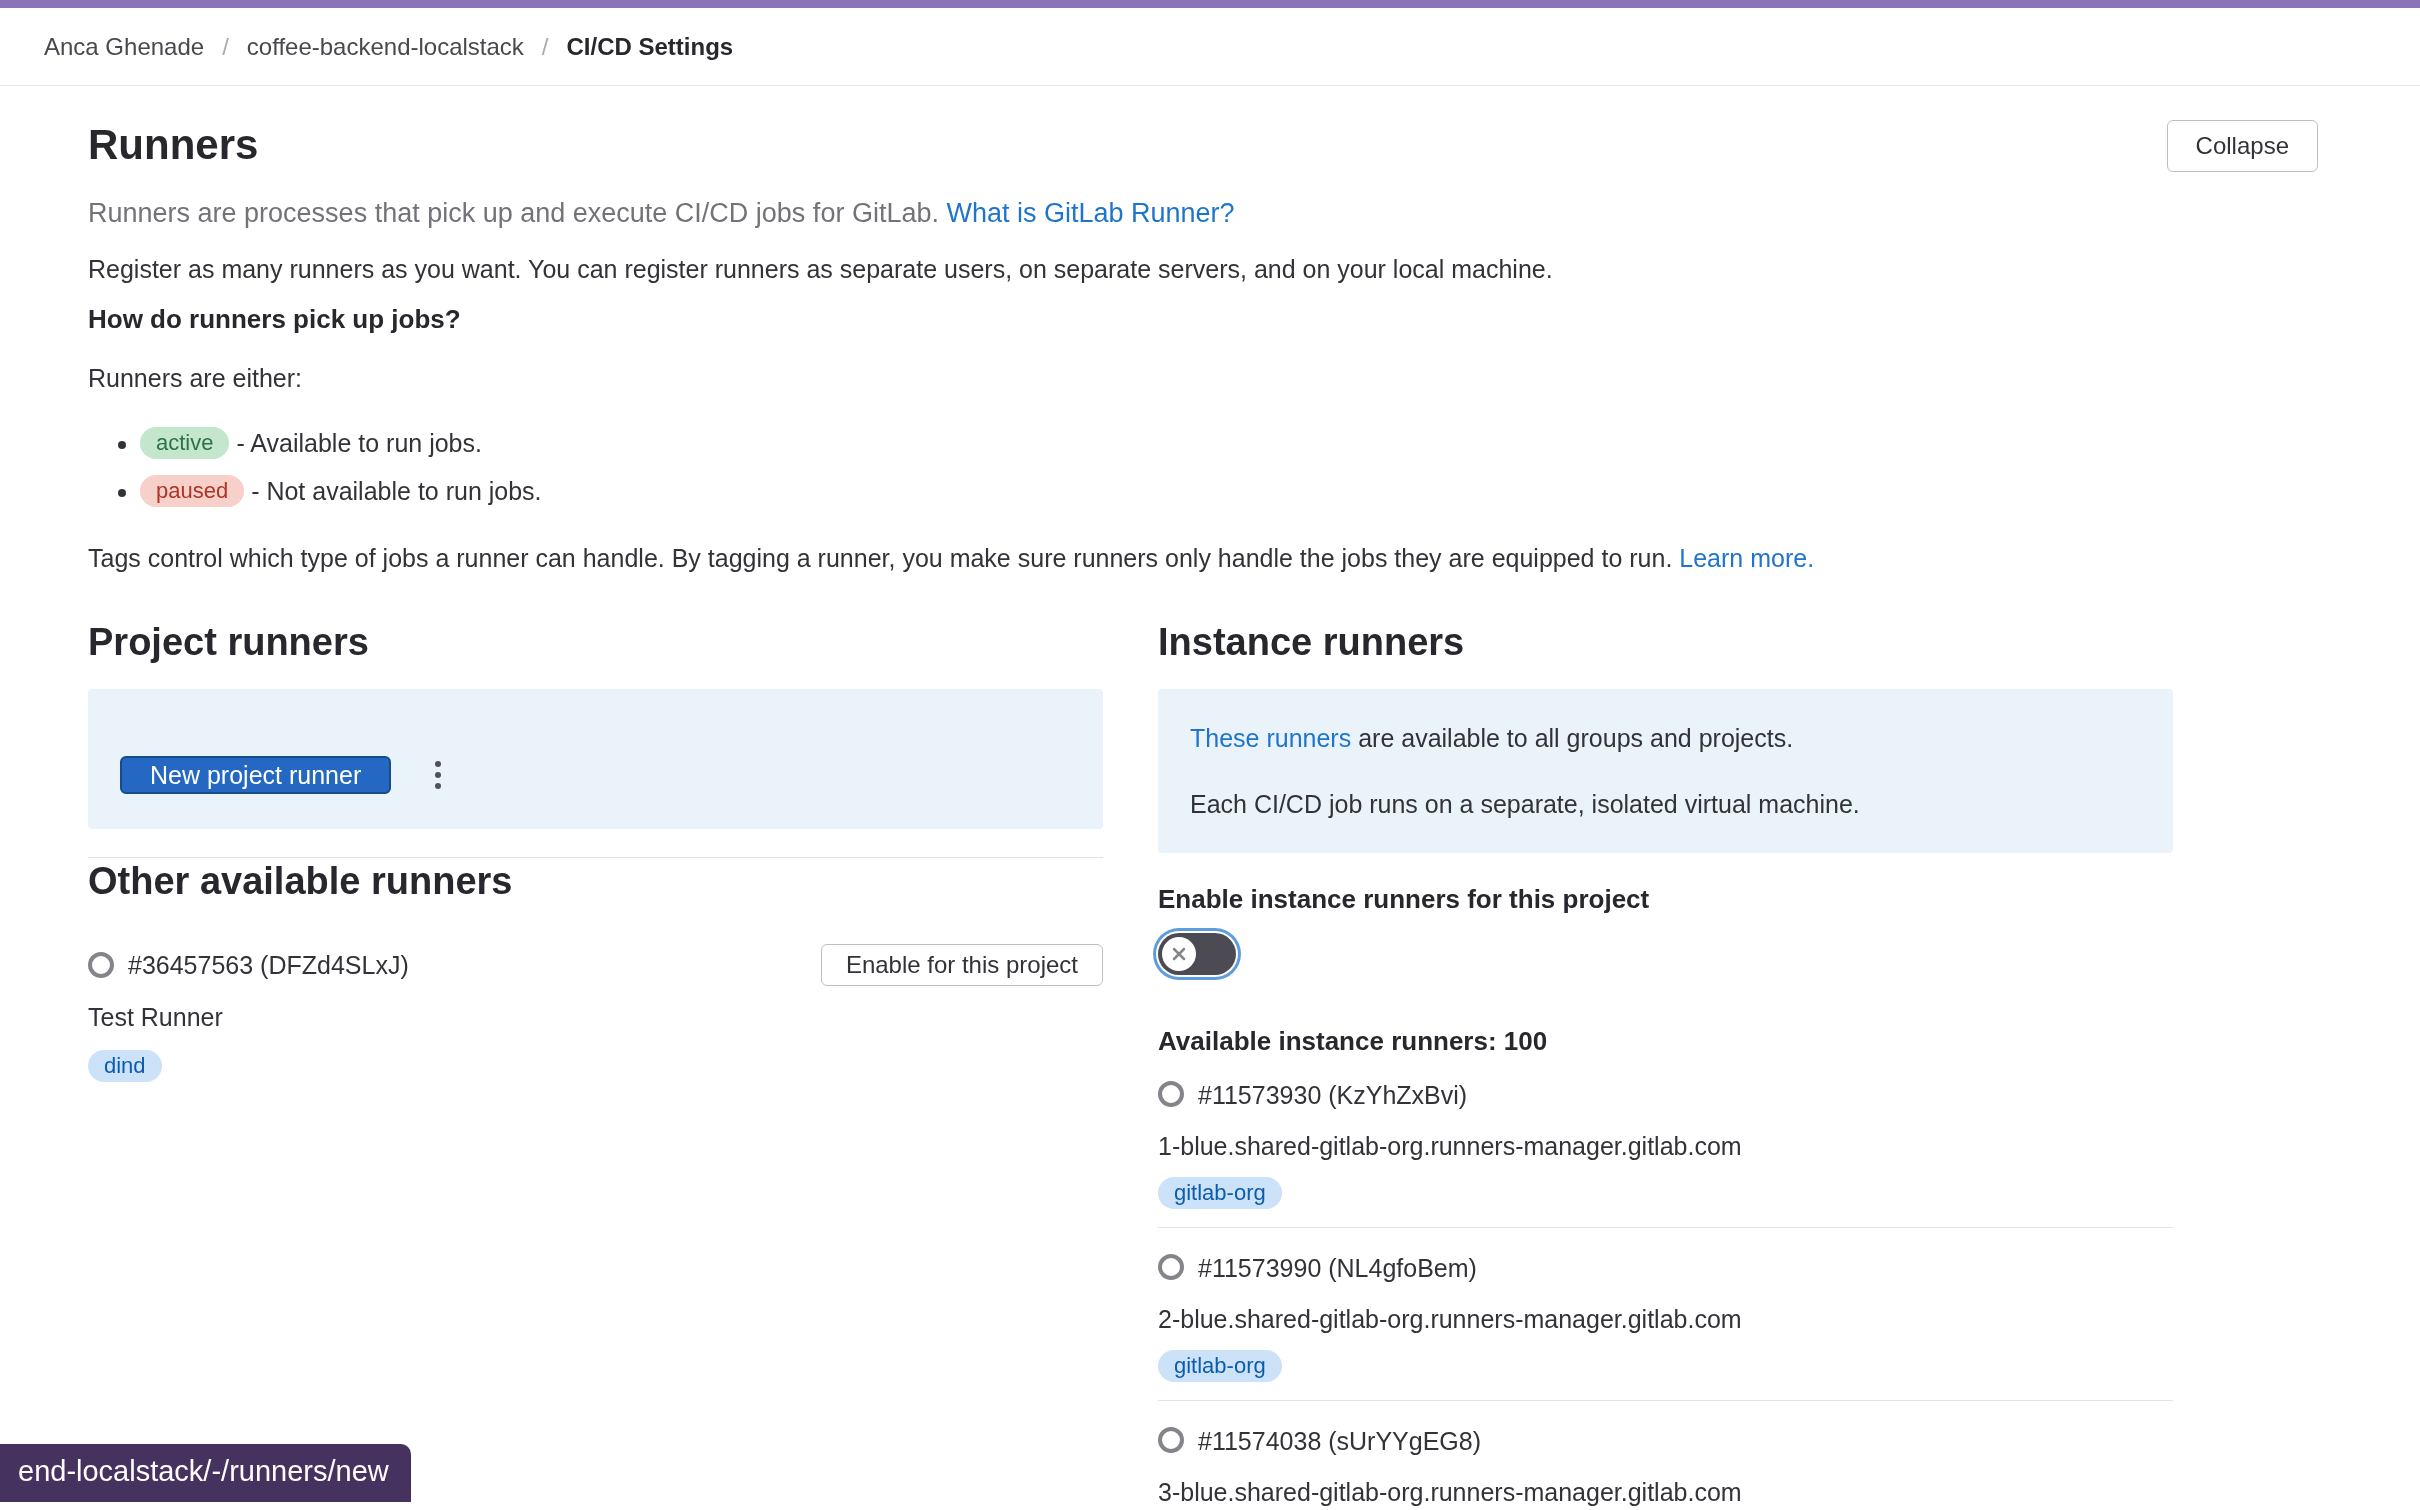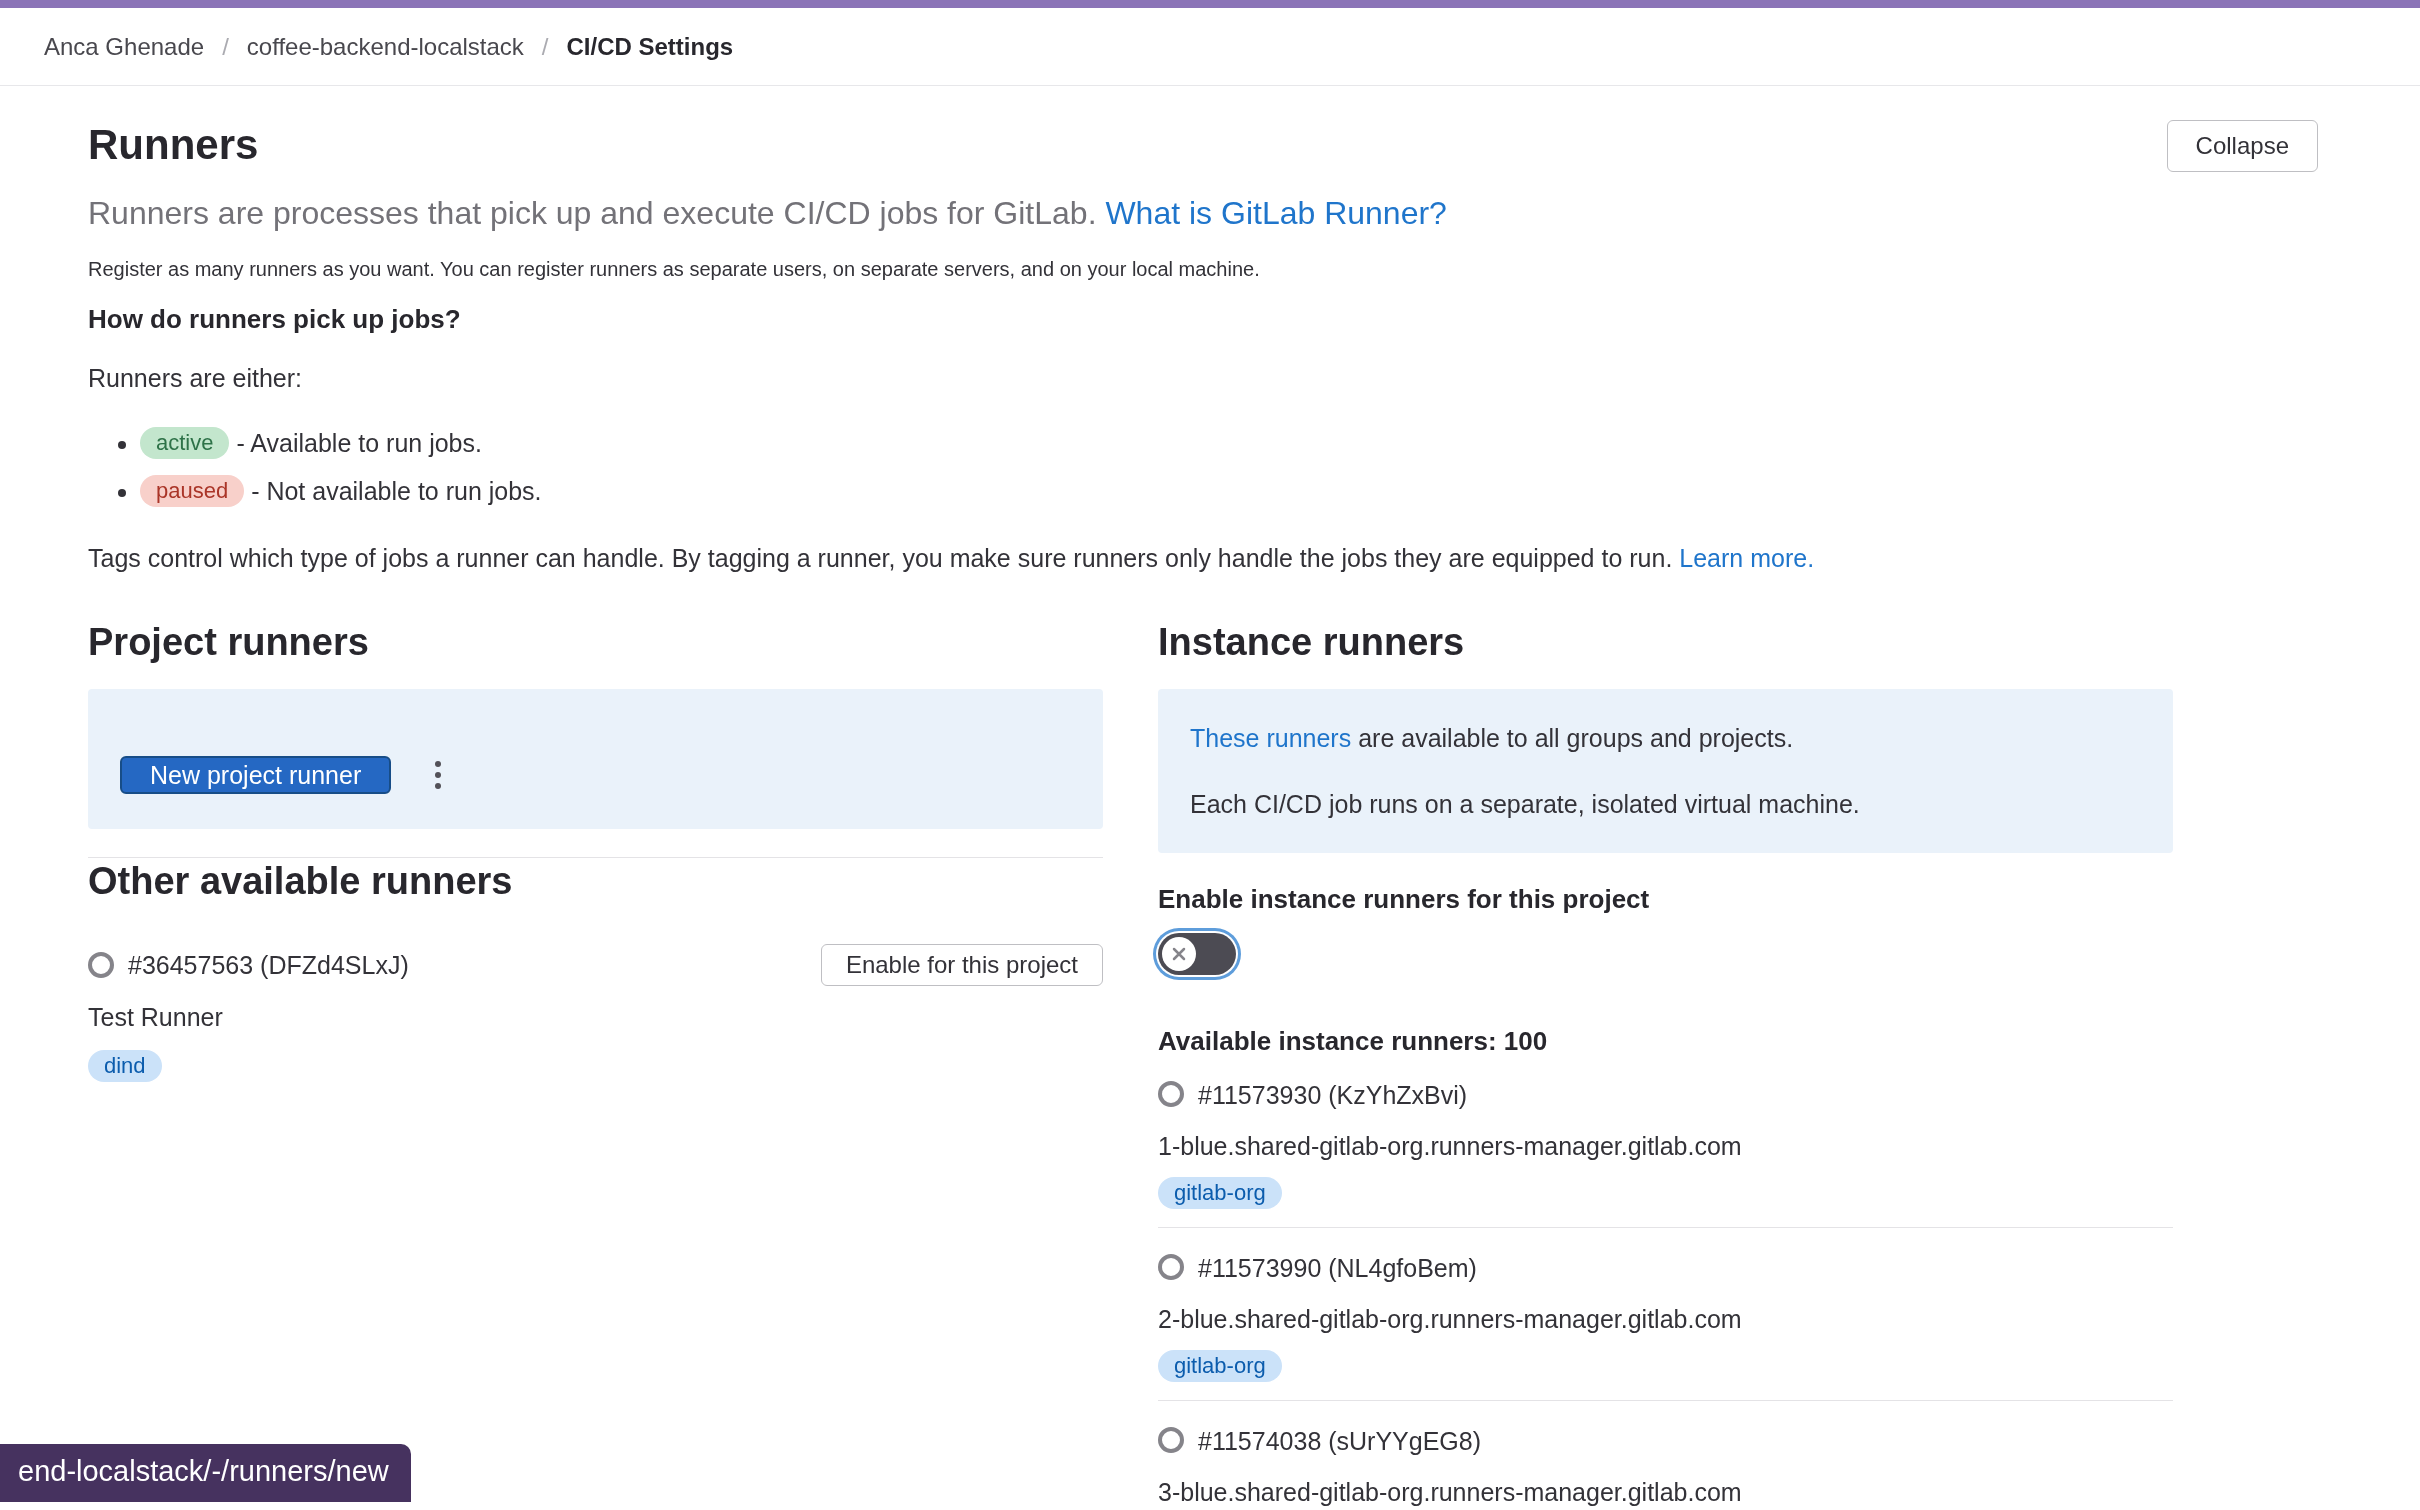--- a/index.html
+++ b/index.html
@@ -72,22 +72,22 @@
     height: 38px;
     padding: 0 28px;
     font-size: 25px;
     color: #ffffff;
     background: #2568c3;
     border: 2px solid #174d87;
     border-radius: 6px;
   }
 
   p { margin: 0; }
-  .intro-1 { margin-top: 24px; font-size: 32px; line-height: 34px; color: #737278; }
-  .intro-2 { margin-top: 22px; font-size: 20px; line-height: 34px; color: #333238; }
+  .intro-1 { margin-top: 24px; font-size: 27px; line-height: 34px; color: #737278; }
+  .intro-2 { margin-top: 22px; font-size: 25px; line-height: 34px; color: #333238; }
   .link { color: #1f75cb; text-decoration: none; cursor: pointer; }
   .h4 { margin-top: 17px; font-size: 26px; line-height: 32px; font-weight: 700; color: #28272d; }
   .either { margin-top: 26px; font-size: 25px; line-height: 34px; }
   ul.status-list { margin: 28px 0 0 0; padding: 0 0 0 52px; }
   ul.status-list li {
     font-size: 25px;
     line-height: 40px;
     margin-bottom: 8px;
     color: #333238;
   }

